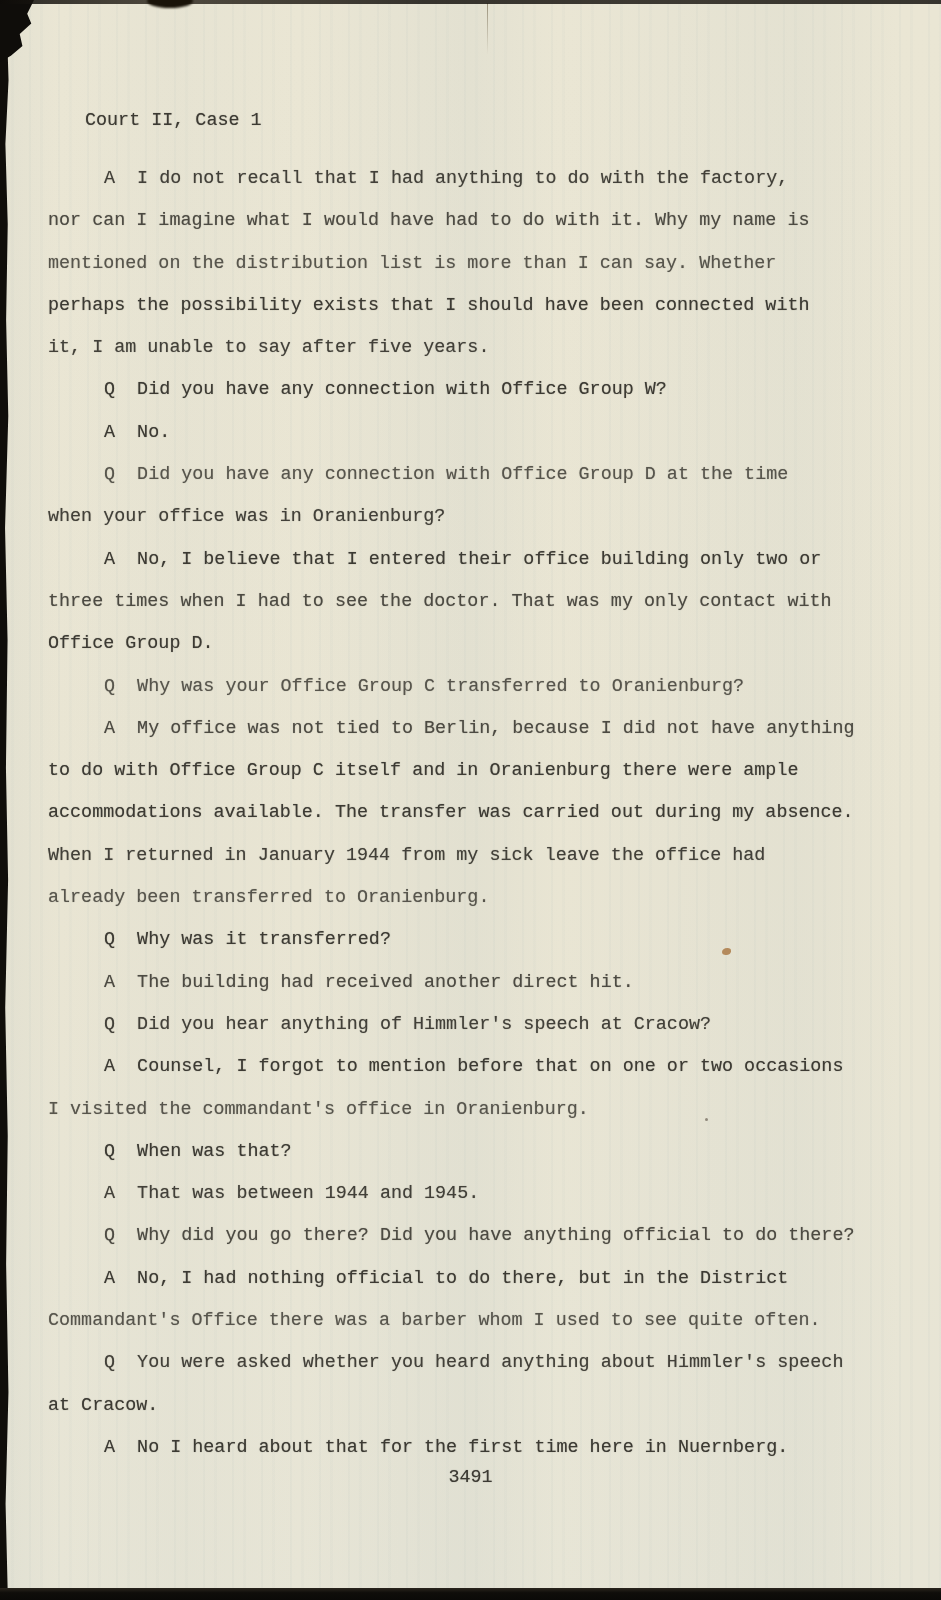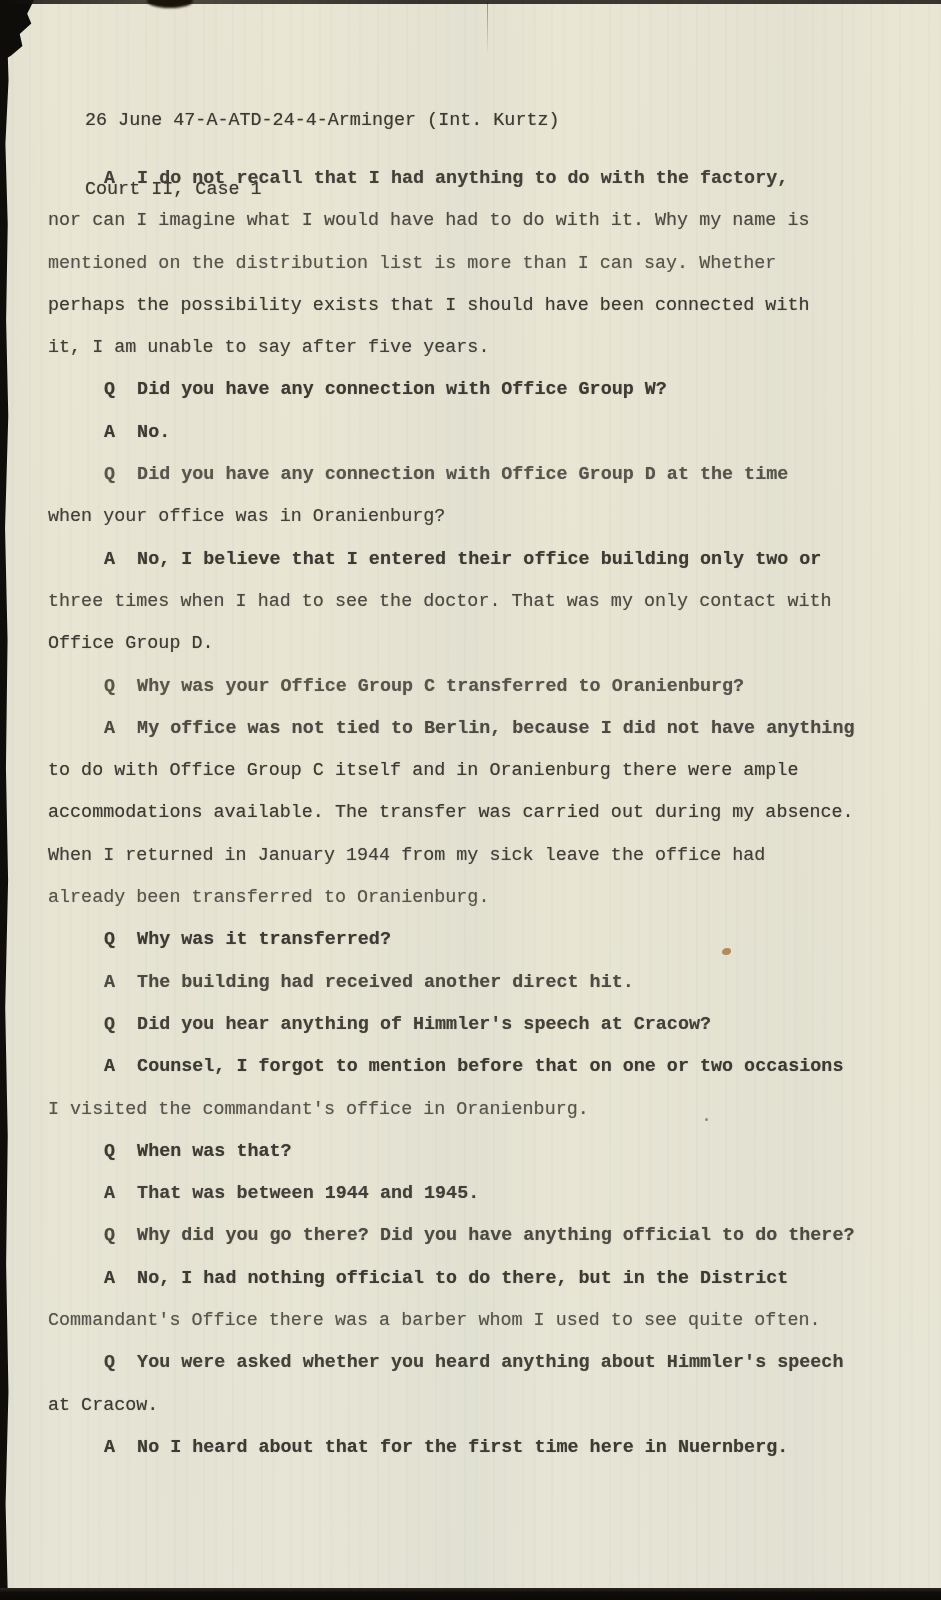--- a/index.html
+++ b/index.html
@@ -77,43 +77,43 @@
   .ink {
     color: #3c3a33;
     text-shadow: 0 0 1px rgba(60, 58, 51, 0.55);
     white-space: pre;
     font-size: 18.4px;
   }
   .header { position: absolute; left: 85px; top: 63px; line-height: 23px; }
   .body-lines { position: absolute; left: 0; top: 158px; width: 941px; }
   .tline { height: 42.3px; line-height: 42.3px; }
   .tline.cont { margin-left: 48px; }
-  .tline.qa { margin-left: 104px; font-weight: bold; }
+  .tline.qa { margin-left: 104px; }
   .tline:nth-child(3n+2) { opacity: .90; }
   .tline:nth-child(4n+1) { opacity: .96; }
   .tline:nth-child(5n+3) { opacity: .84; }
   .pagenum {
     position: absolute; left: 0; top: 1457px; width: 941px;
     text-align: center; line-height: 42.3px;
   }
 </style>
 </head>
 <body>
 
 <div class="scan">
 
   <div class="paper">
 
     <div class="header ink">
-      <div>26 June 47-A-ATD-24-4-Arminger (Int. Kurtz)</div>
       <div>Court II, Case 1</div>
     </div>
 
     <div class="body-lines ink"><div class="tline qa">A  I do not recall that I had anything to do with the factory,</div><div class="tline cont">nor can I imagine what I would have had to do with it. Why my name is</div><div class="tline cont">mentioned on the distribution list is more than I can say. Whether</div><div class="tline cont">perhaps the possibility exists that I should have been connected with</div><div class="tline cont">it, I am unable to say after five years.</div><div class="tline qa">Q  Did you have any connection with Office Group W?</div><div class="tline qa">A  No.</div><div class="tline qa">Q  Did you have any connection with Office Group D at the time</div><div class="tline cont">when your office was in Oranienburg?</div><div class="tline qa">A  No, I believe that I entered their office building only two or</div><div class="tline cont">three times when I had to see the doctor. That was my only contact with</div><div class="tline cont">Office Group D.</div><div class="tline qa">Q  Why was your Office Group C transferred to Oranienburg?</div><div class="tline qa">A  My office was not tied to Berlin, because I did not have anything</div><div class="tline cont">to do with Office Group C itself and in Oranienburg there were ample</div><div class="tline cont">accommodations available. The transfer was carried out during my absence.</div><div class="tline cont">When I returned in January 1944 from my sick leave the office had</div><div class="tline cont">already been transferred to Oranienburg.</div><div class="tline qa">Q  Why was it transferred?</div><div class="tline qa">A  The building had received another direct hit.</div><div class="tline qa">Q  Did you hear anything of Himmler's speech at Cracow?</div><div class="tline qa">A  Counsel, I forgot to mention before that on one or two occasions</div><div class="tline cont">I visited the commandant's office in Oranienburg.</div><div class="tline qa">Q  When was that?</div><div class="tline qa">A  That was between 1944 and 1945.</div><div class="tline qa">Q  Why did you go there? Did you have anything official to do there?</div><div class="tline qa">A  No, I had nothing official to do there, but in the District</div><div class="tline cont">Commandant's Office there was a barber whom I used to see quite often.</div><div class="tline qa">Q  You were asked whether you heard anything about Himmler's speech</div><div class="tline cont">at Cracow.</div><div class="tline qa">A  No I heard about that for the first time here in Nuernberg.</div></div>
 
+    <div class="pagenum ink">3491</div>
 
     <div class="speck-brown"></div>
     <div class="speck-dark"></div>
     <div class="crease-top"></div>
     <div class="notch notch-1"></div>
     <div class="notch notch-2"></div>
   </div>
 
   <div class="edge-left"></div>
   <div class="corner-tl"></div>

